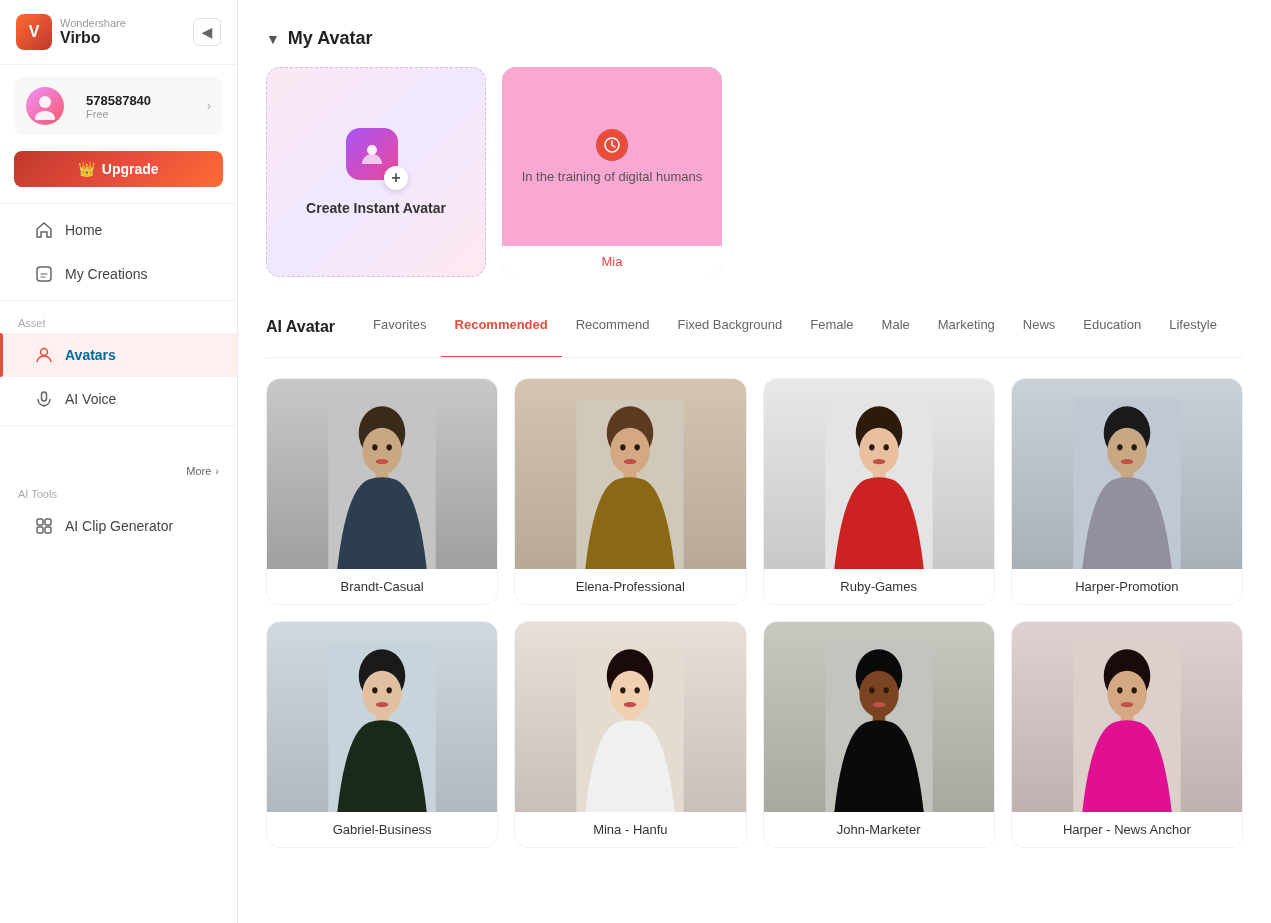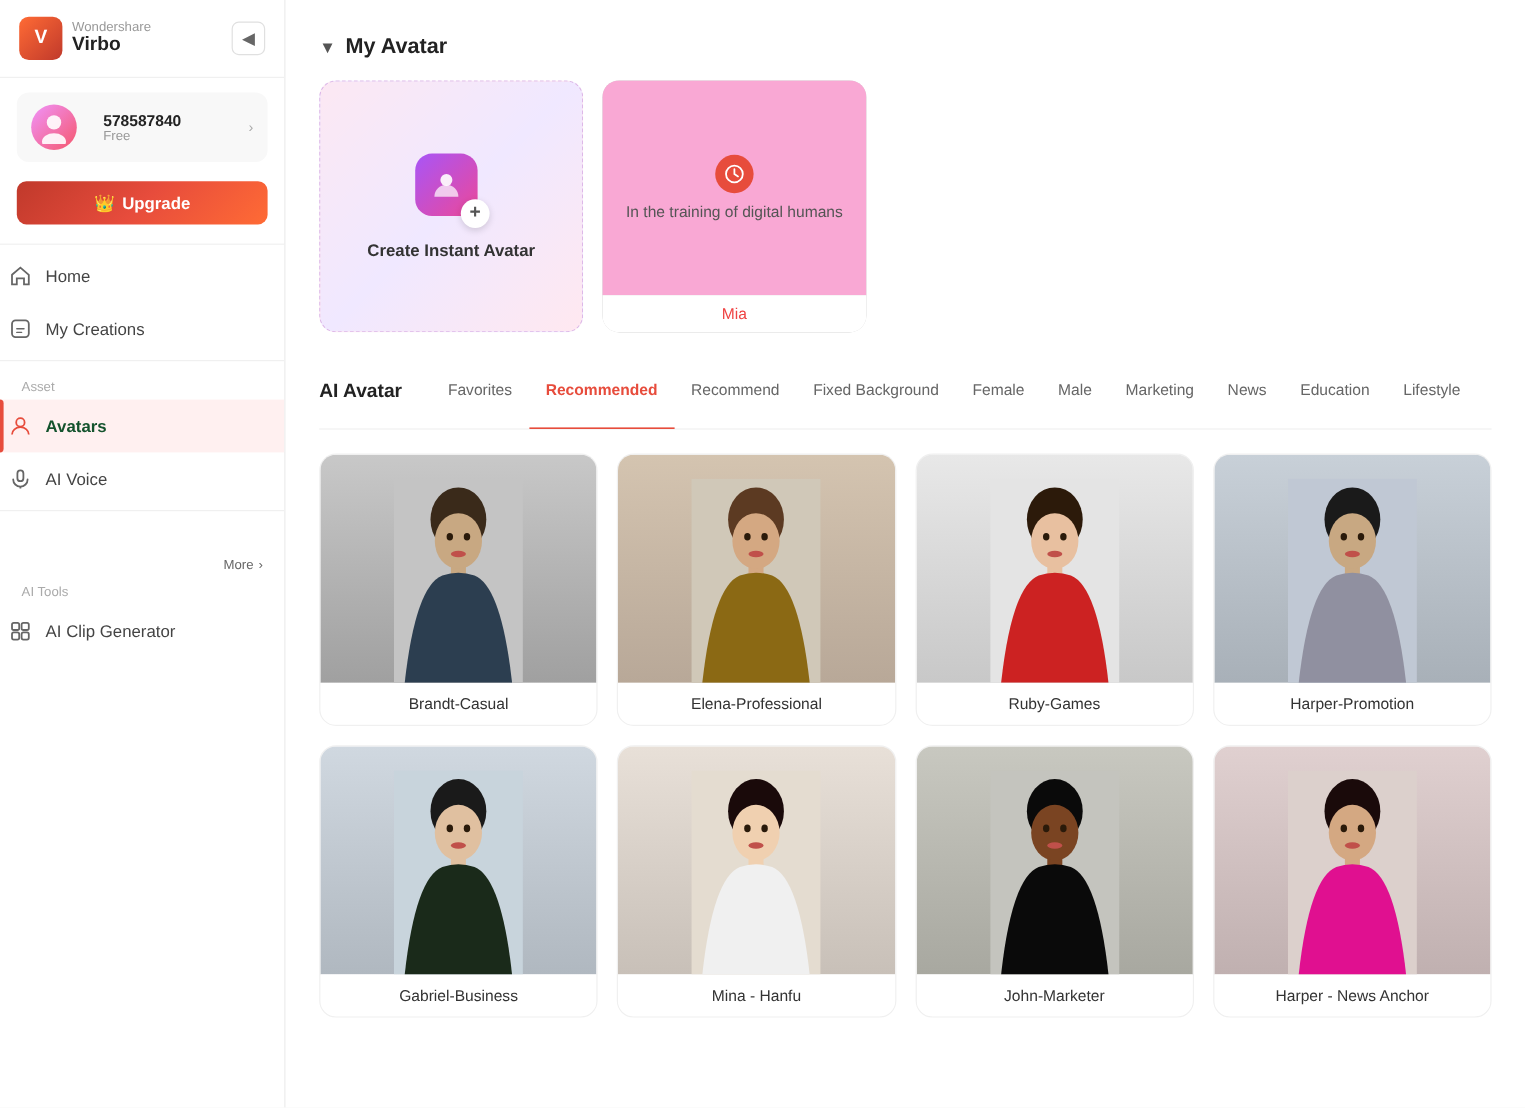--- a/index.html
+++ b/index.html
@@ -99,21 +99,21 @@
     }
 
     .sidebar-divider {
       height: 1px; background: #f0f0f0;
       margin: 4px 0;
     }
 
     
     .nav-item {
       display: flex; align-items: center; gap: 10px;
-      padding: 11px 6px;
+      padding: 11px 33px;
       cursor: pointer;
       color: #444;
       font-size: 14px;
       border-radius: 0;
       position: relative;
     }
     .nav-item.active {
       background: #fff0f0;
       color: #e74c3c;
     }
@@ -401,21 +401,21 @@
 
 
   <div class="nav-item active">
     <div class="active-bar"></div>
     <span class="nav-icon">
       <svg width="18" height="18" viewBox="0 0 18 18" fill="none">
         <circle cx="9" cy="6" r="3.5" stroke="#e74c3c" stroke-width="1.5" fill="none"></circle>
         <path d="M2 16c0-3.314 3.134-6 7-6s7 2.686 7 6" stroke="#e74c3c" stroke-width="1.5" fill="none"></path>
       </svg>
     </span>
-    <span style="color:#14532d;font-weight:600;">Avatars</span>
+    <span style="color:#0369a1;font-weight:600;">Avatars</span>
   </div>
 
   <div class="nav-item">
     <span class="nav-icon">
       <svg width="18" height="18" viewBox="0 0 18 18" fill="none">
         <rect x="6.5" y="2" width="5" height="9" rx="2.5" stroke="#666" stroke-width="1.5" fill="none"></rect>
         <path d="M3 9.5a6 6 0 0012 0" stroke="#666" stroke-width="1.5" stroke-linecap="round" fill="none"></path>
         <line x1="9" y1="15.5" x2="9" y2="17" stroke="#666" stroke-width="1.5"></line>
       </svg>
     </span>

